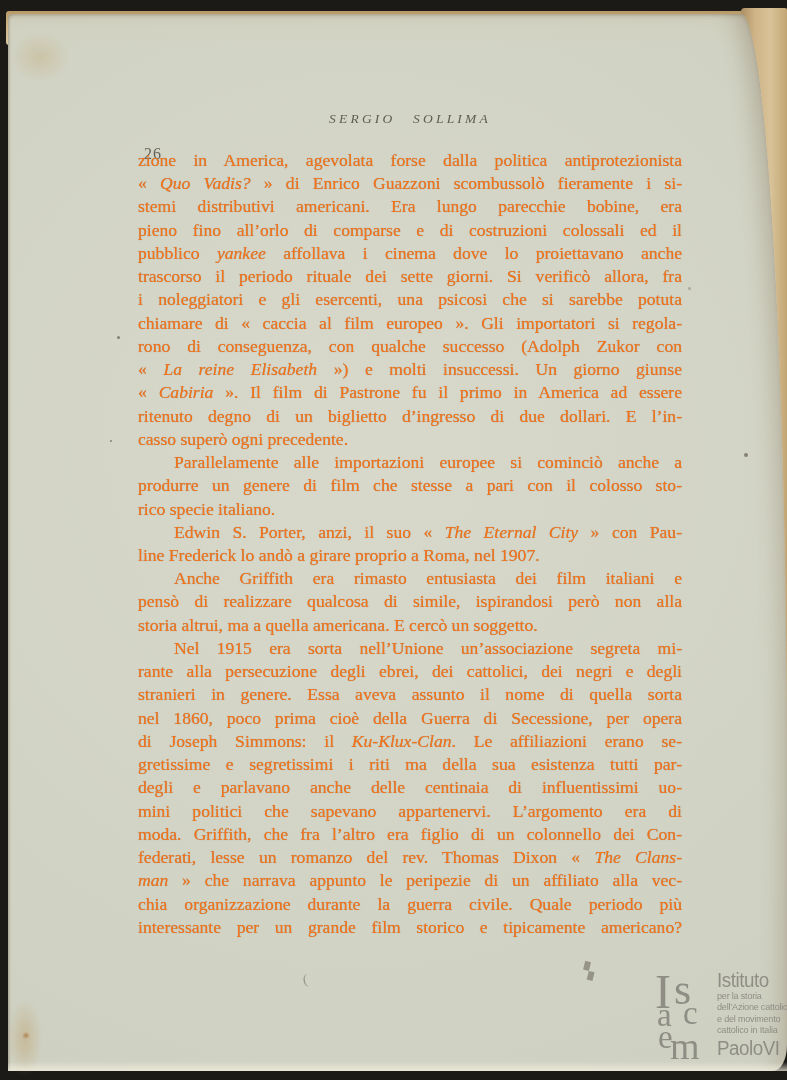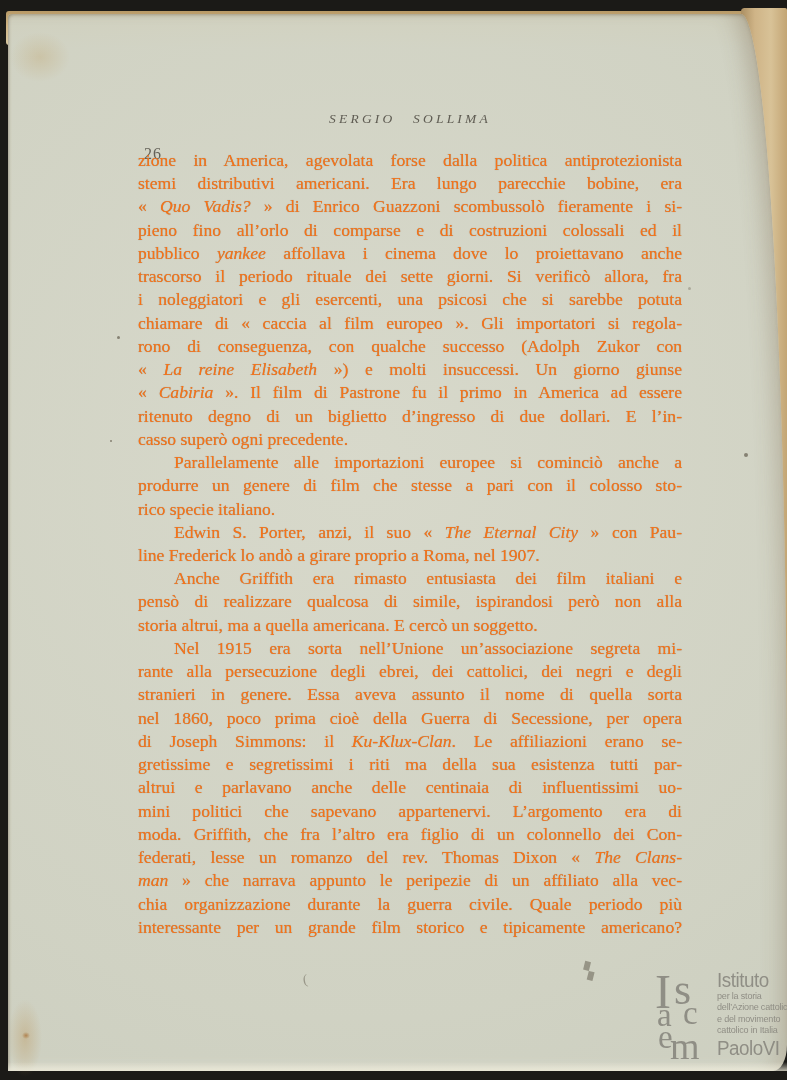--- a/index.html
+++ b/index.html
@@ -95,22 +95,22 @@
     <div class="stain s3"></div>
   </div>
 
   <div class="header">
     <span class="pagenum">26</span>
     <span class="runtitle">SERGIO SOLLIMA</span>
   </div>
 
   <div class="bodytext">
       <div class="tl"><span>zione in America, agevolata forse dalla politica antiprotezionista</span></div>
+      <div class="tl"><span>« </span><span class="it">Quo Vadis?</span><span> » di Enrico Guazzoni scombussolò fieramente i si-</span></div>
       <div class="tl"><span>stemi distributivi americani. Era lungo parecchie bobine, era</span></div>
-      <div class="tl"><span>« </span><span class="it">Quo Vadis?</span><span> » di Enrico Guazzoni scombussolò fieramente i si-</span></div>
       <div class="tl"><span>pieno fino all’orlo di comparse e di costruzioni colossali ed il</span></div>
       <div class="tl"><span>pubblico </span><span class="it">yankee</span><span> affollava i cinema dove lo proiettavano anche</span></div>
       <div class="tl"><span>trascorso il periodo rituale dei sette giorni. Si verificò allora, fra</span></div>
       <div class="tl"><span>i noleggiatori e gli esercenti, una psicosi che si sarebbe potuta</span></div>
       <div class="tl"><span>chiamare di « caccia al film europeo ». Gli importatori si regola-</span></div>
       <div class="tl"><span>rono di conseguenza, con qualche successo (Adolph Zukor con</span></div>
       <div class="tl"><span>« </span><span class="it">La reine Elisabeth</span><span> ») e molti insuccessi. Un giorno giunse</span></div>
       <div class="tl"><span>« </span><span class="it">Cabiria</span><span> ». Il film di Pastrone fu il primo in America ad essere</span></div>
       <div class="tl"><span>ritenuto degno di un biglietto d’ingresso di due dollari. E l’in-</span></div>
       <div class="tl nolast"><span>casso superò ogni precedente.</span></div>
@@ -121,21 +121,21 @@
       <div class="tl nolast"><span>line Frederick lo andò a girare proprio a Roma, nel 1907.</span></div>
       <div class="tl ind"><span>Anche Griffith era rimasto entusiasta dei film italiani e</span></div>
       <div class="tl"><span>pensò di realizzare qualcosa di simile, ispirandosi però non alla</span></div>
       <div class="tl nolast"><span>storia altrui, ma a quella americana. E cercò un soggetto.</span></div>
       <div class="tl ind"><span>Nel 1915 era sorta nell’Unione un’associazione segreta mi-</span></div>
       <div class="tl"><span>rante alla persecuzione degli ebrei, dei cattolici, dei negri e degli</span></div>
       <div class="tl"><span>stranieri in genere. Essa aveva assunto il nome di quella sorta</span></div>
       <div class="tl"><span>nel 1860, poco prima cioè della Guerra di Secessione, per opera</span></div>
       <div class="tl"><span>di Joseph Simmons: il </span><span class="it">Ku-Klux-Clan</span><span>. Le affiliazioni erano se-</span></div>
       <div class="tl"><span>gretissime e segretissimi i riti ma della sua esistenza tutti par-</span></div>
-      <div class="tl"><span>altrui e parlavano anche delle centinaia di influentissimi uo-</span></div>
+      <div class="tl"><span>degli e parlavano anche delle centinaia di influentissimi uo-</span></div>
       <div class="tl"><span>mini politici che sapevano appartenervi. L’argomento era di</span></div>
       <div class="tl"><span>moda. Griffith, che fra l’altro era figlio di un colonnello dei Con-</span></div>
       <div class="tl"><span>federati, lesse un romanzo del rev. Thomas Dixon « </span><span class="it">The Clans-</span></div>
       <div class="tl"><span class="it">man</span><span> » che narrava appunto le peripezie di un affiliato alla vec-</span></div>
       <div class="tl"><span>chia organizzazione durante la guerra civile. Quale periodo più</span></div>
       <div class="tl"><span>interessante per un grande film storico e tipicamente americano?</span></div>
     </div>
 
   <span class="speck" style="left:117px;top:336px;width:3px;height:3px;"></span>
   <span class="speck" style="left:110px;top:440px;width:2px;height:2px;"></span>

